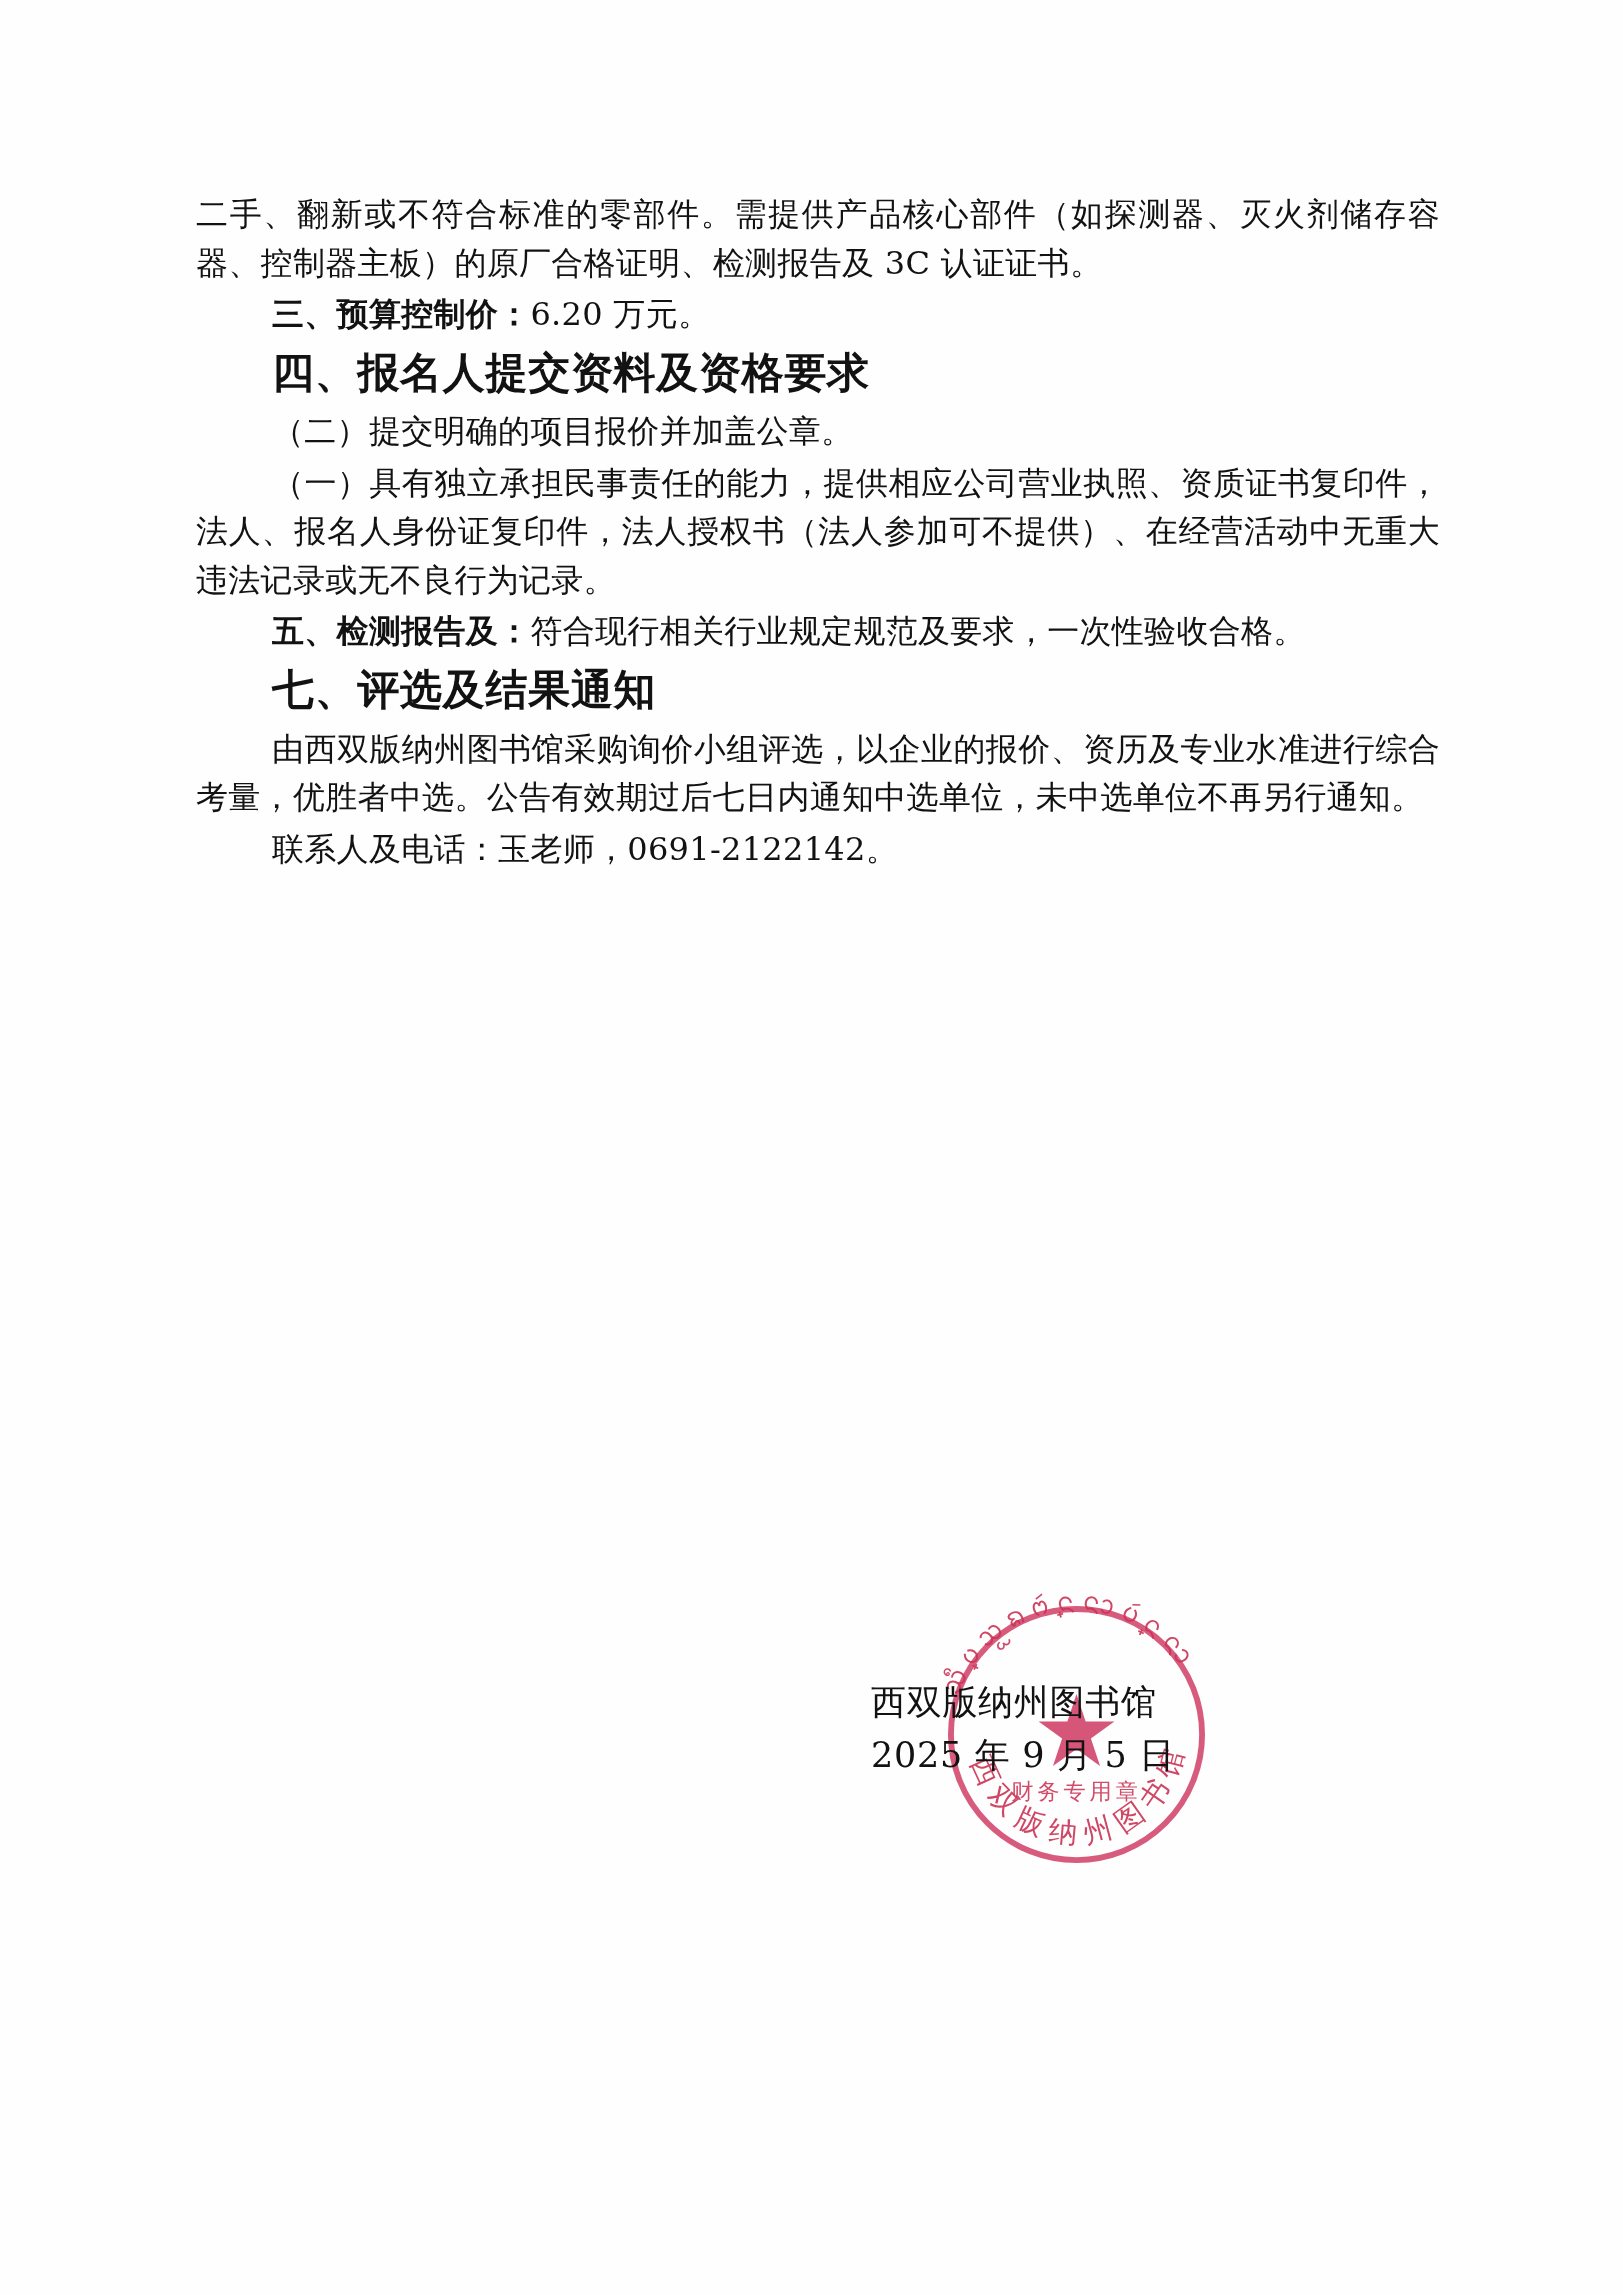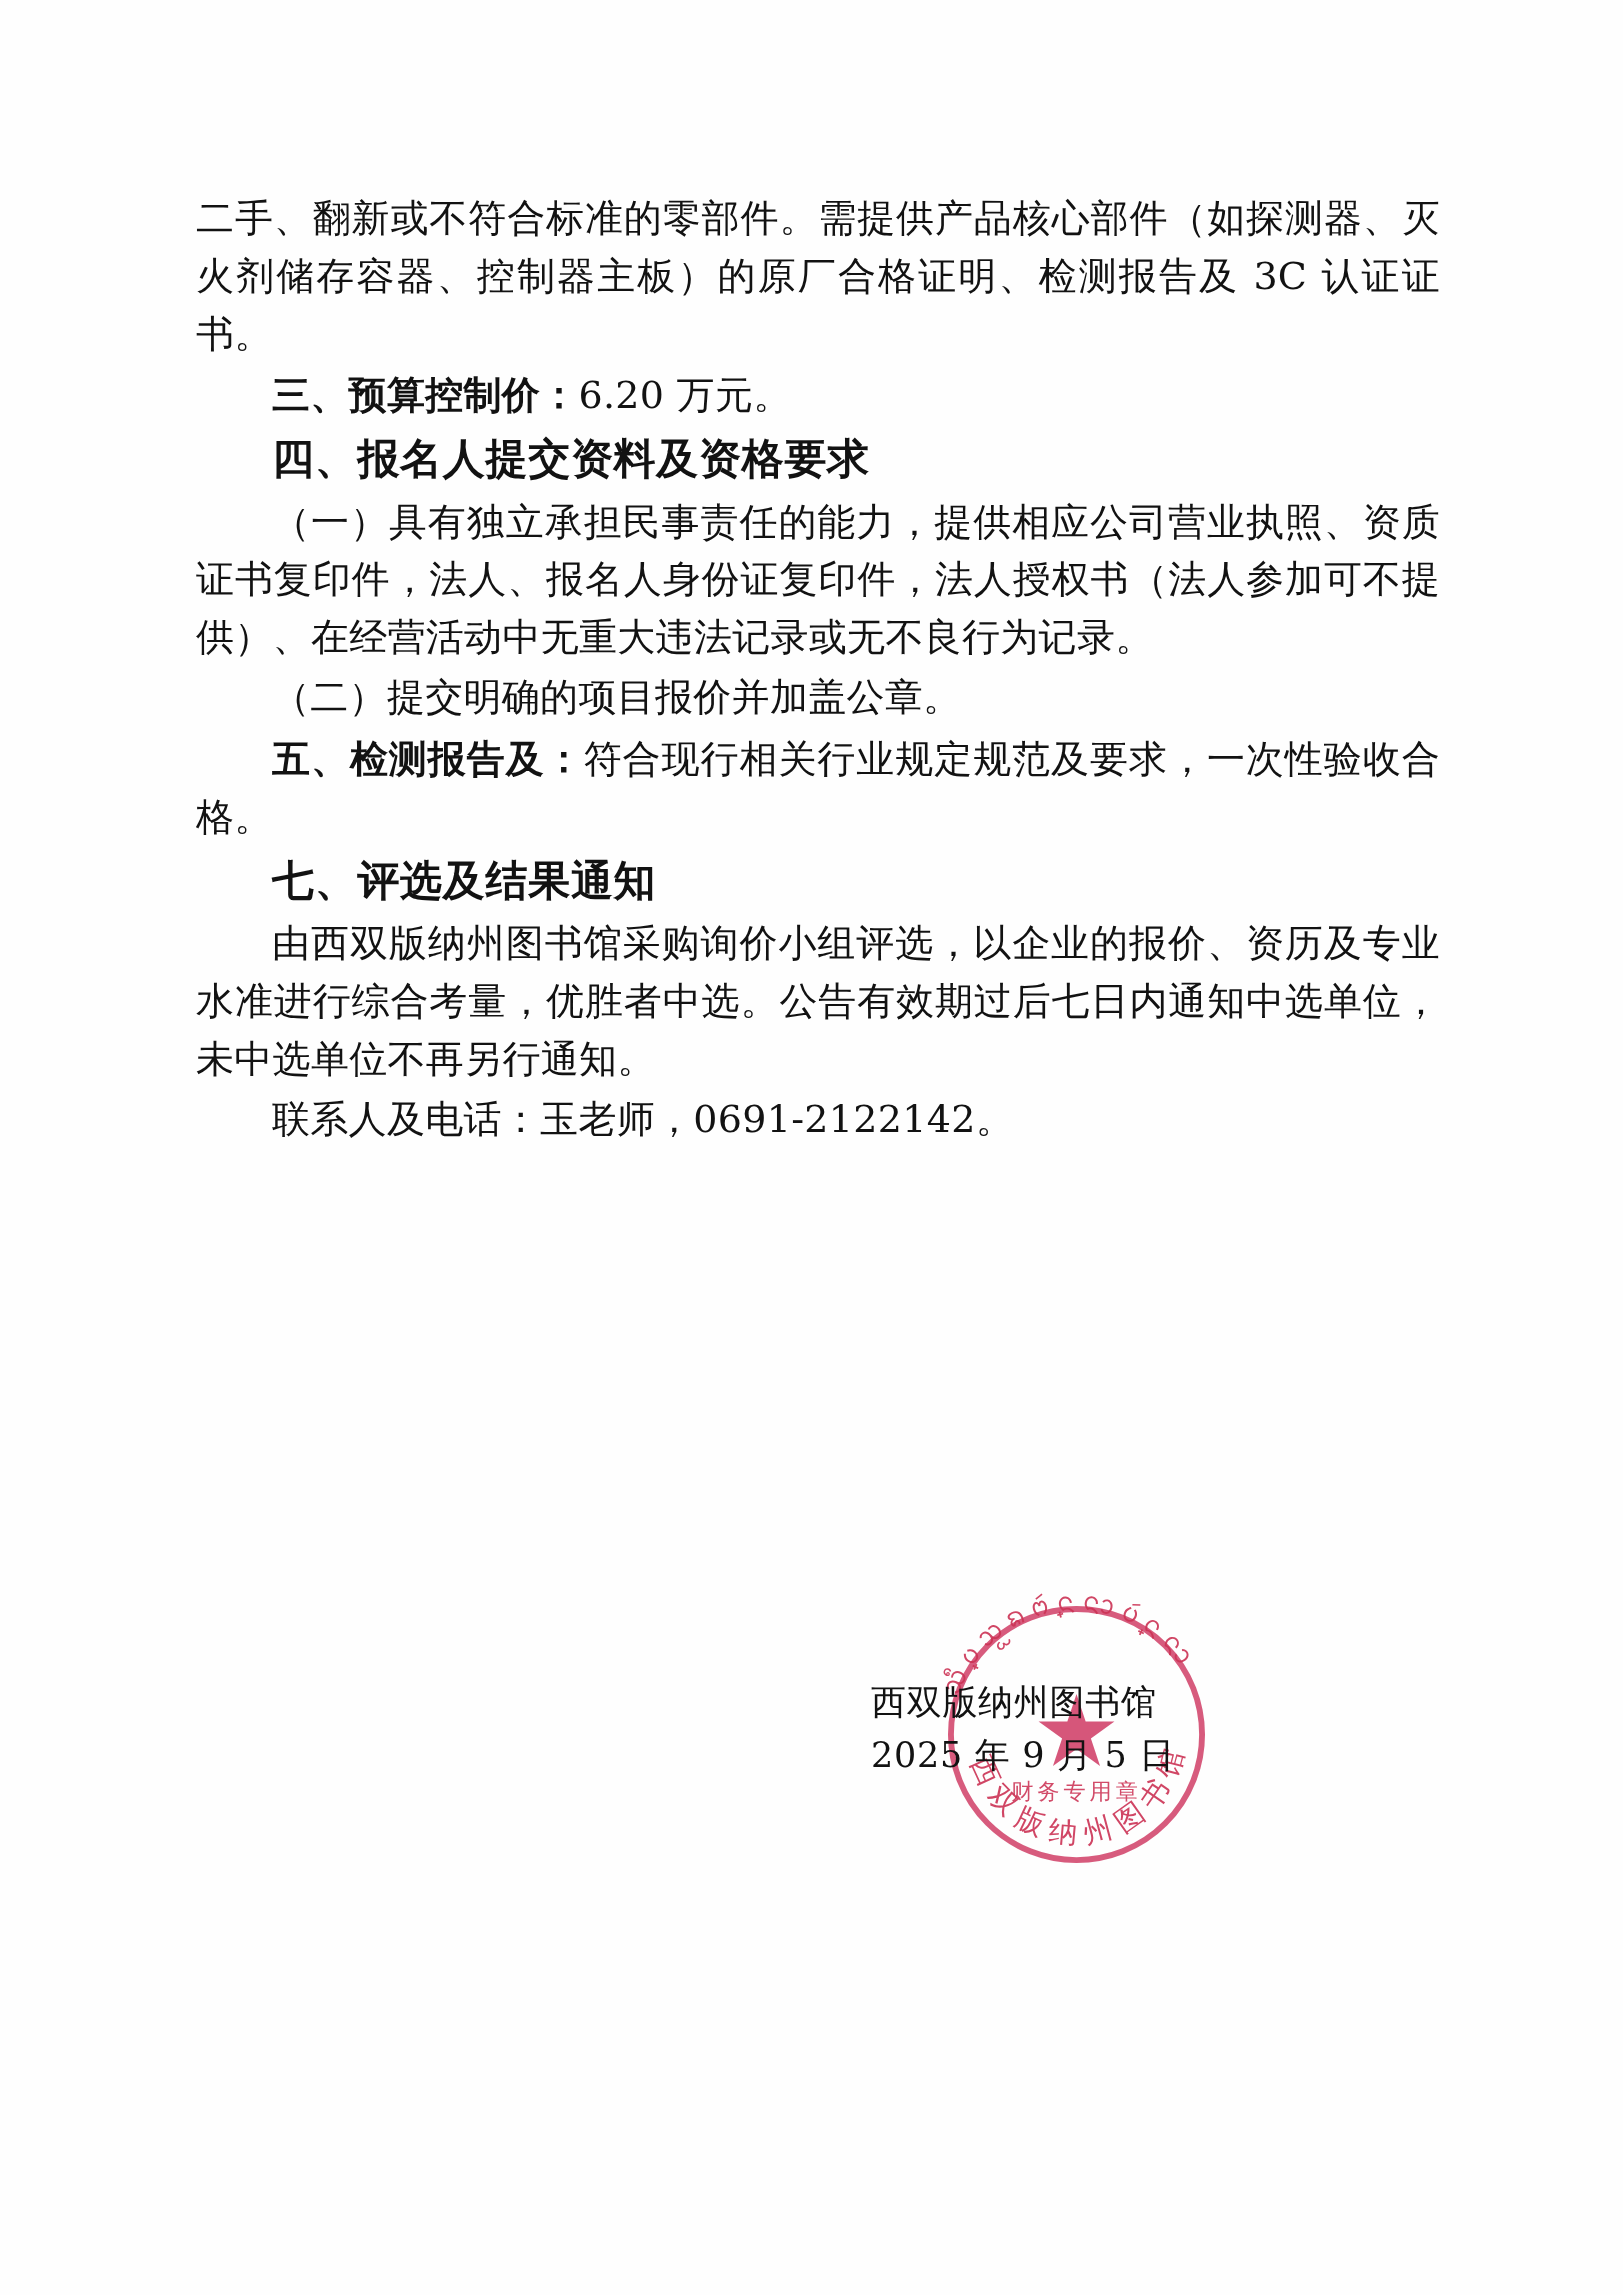--- a/index.html
+++ b/index.html
@@ -24,21 +24,21 @@
 
   .content {
     position: absolute;
     left: 196px;
     top: 190px;
     width: 1244px;
   }
 
   p.para {
     margin: 0 0 2.6px 0;
-    font-size: 38px;
+    font-size: 32px;
     line-height: 1.52;
     letter-spacing: 0.3px;
     text-align: justify;
     text-justify: inter-ideograph;
     font-family: "DejaVu Serif", "Liberation Serif", serif;
   }
 
   p.indent {
     text-indent: 76px;
   }
@@ -93,23 +93,23 @@
 <div class="page">
 
   <div class="content">
 
     <p class="para">二手、翻新或不符合标准的零部件。需提供产品核心部件（如探测器、灭火剂储存容器、控制器主板）的原厂合格证明、检测报告及 3C 认证证书。</p>
 
     <p class="para indent"><span class="bold">三、预算控制价：</span><span>6.20 万元。</span></p>
 
     <p class="heading">四、报名人提交资料及资格要求</p>
 
+    <p class="para indent">（二）提交明确的项目报价并加盖公章。</p>
+
     <p class="para indent">（一）具有独立承担民事责任的能力，提供相应公司营业执照、资质证书复印件，法人、报名人身份证复印件，法人授权书（法人参加可不提供）、在经营活动中无重大违法记录或无不良行为记录。</p>
-
-    <p class="para indent">（二）提交明确的项目报价并加盖公章。</p>
 
 
     <p class="para indent"><span class="bold">五、检测报告及：</span><span>符合现行相关行业规定规范及要求，一次性验收合格。</span></p>
 
 
     <p class="heading">七、评选及结果通知</p>
 
     <p class="para indent">由西双版纳州图书馆采购询价小组评选，以企业的报价、资历及专业水准进行综合考量，优胜者中选。公告有效期过后七日内通知中选单位，未中选单位不再另行通知。</p>
 
     <p class="para indent">联系人及电话：玉老师，0691-2122142。</p>

